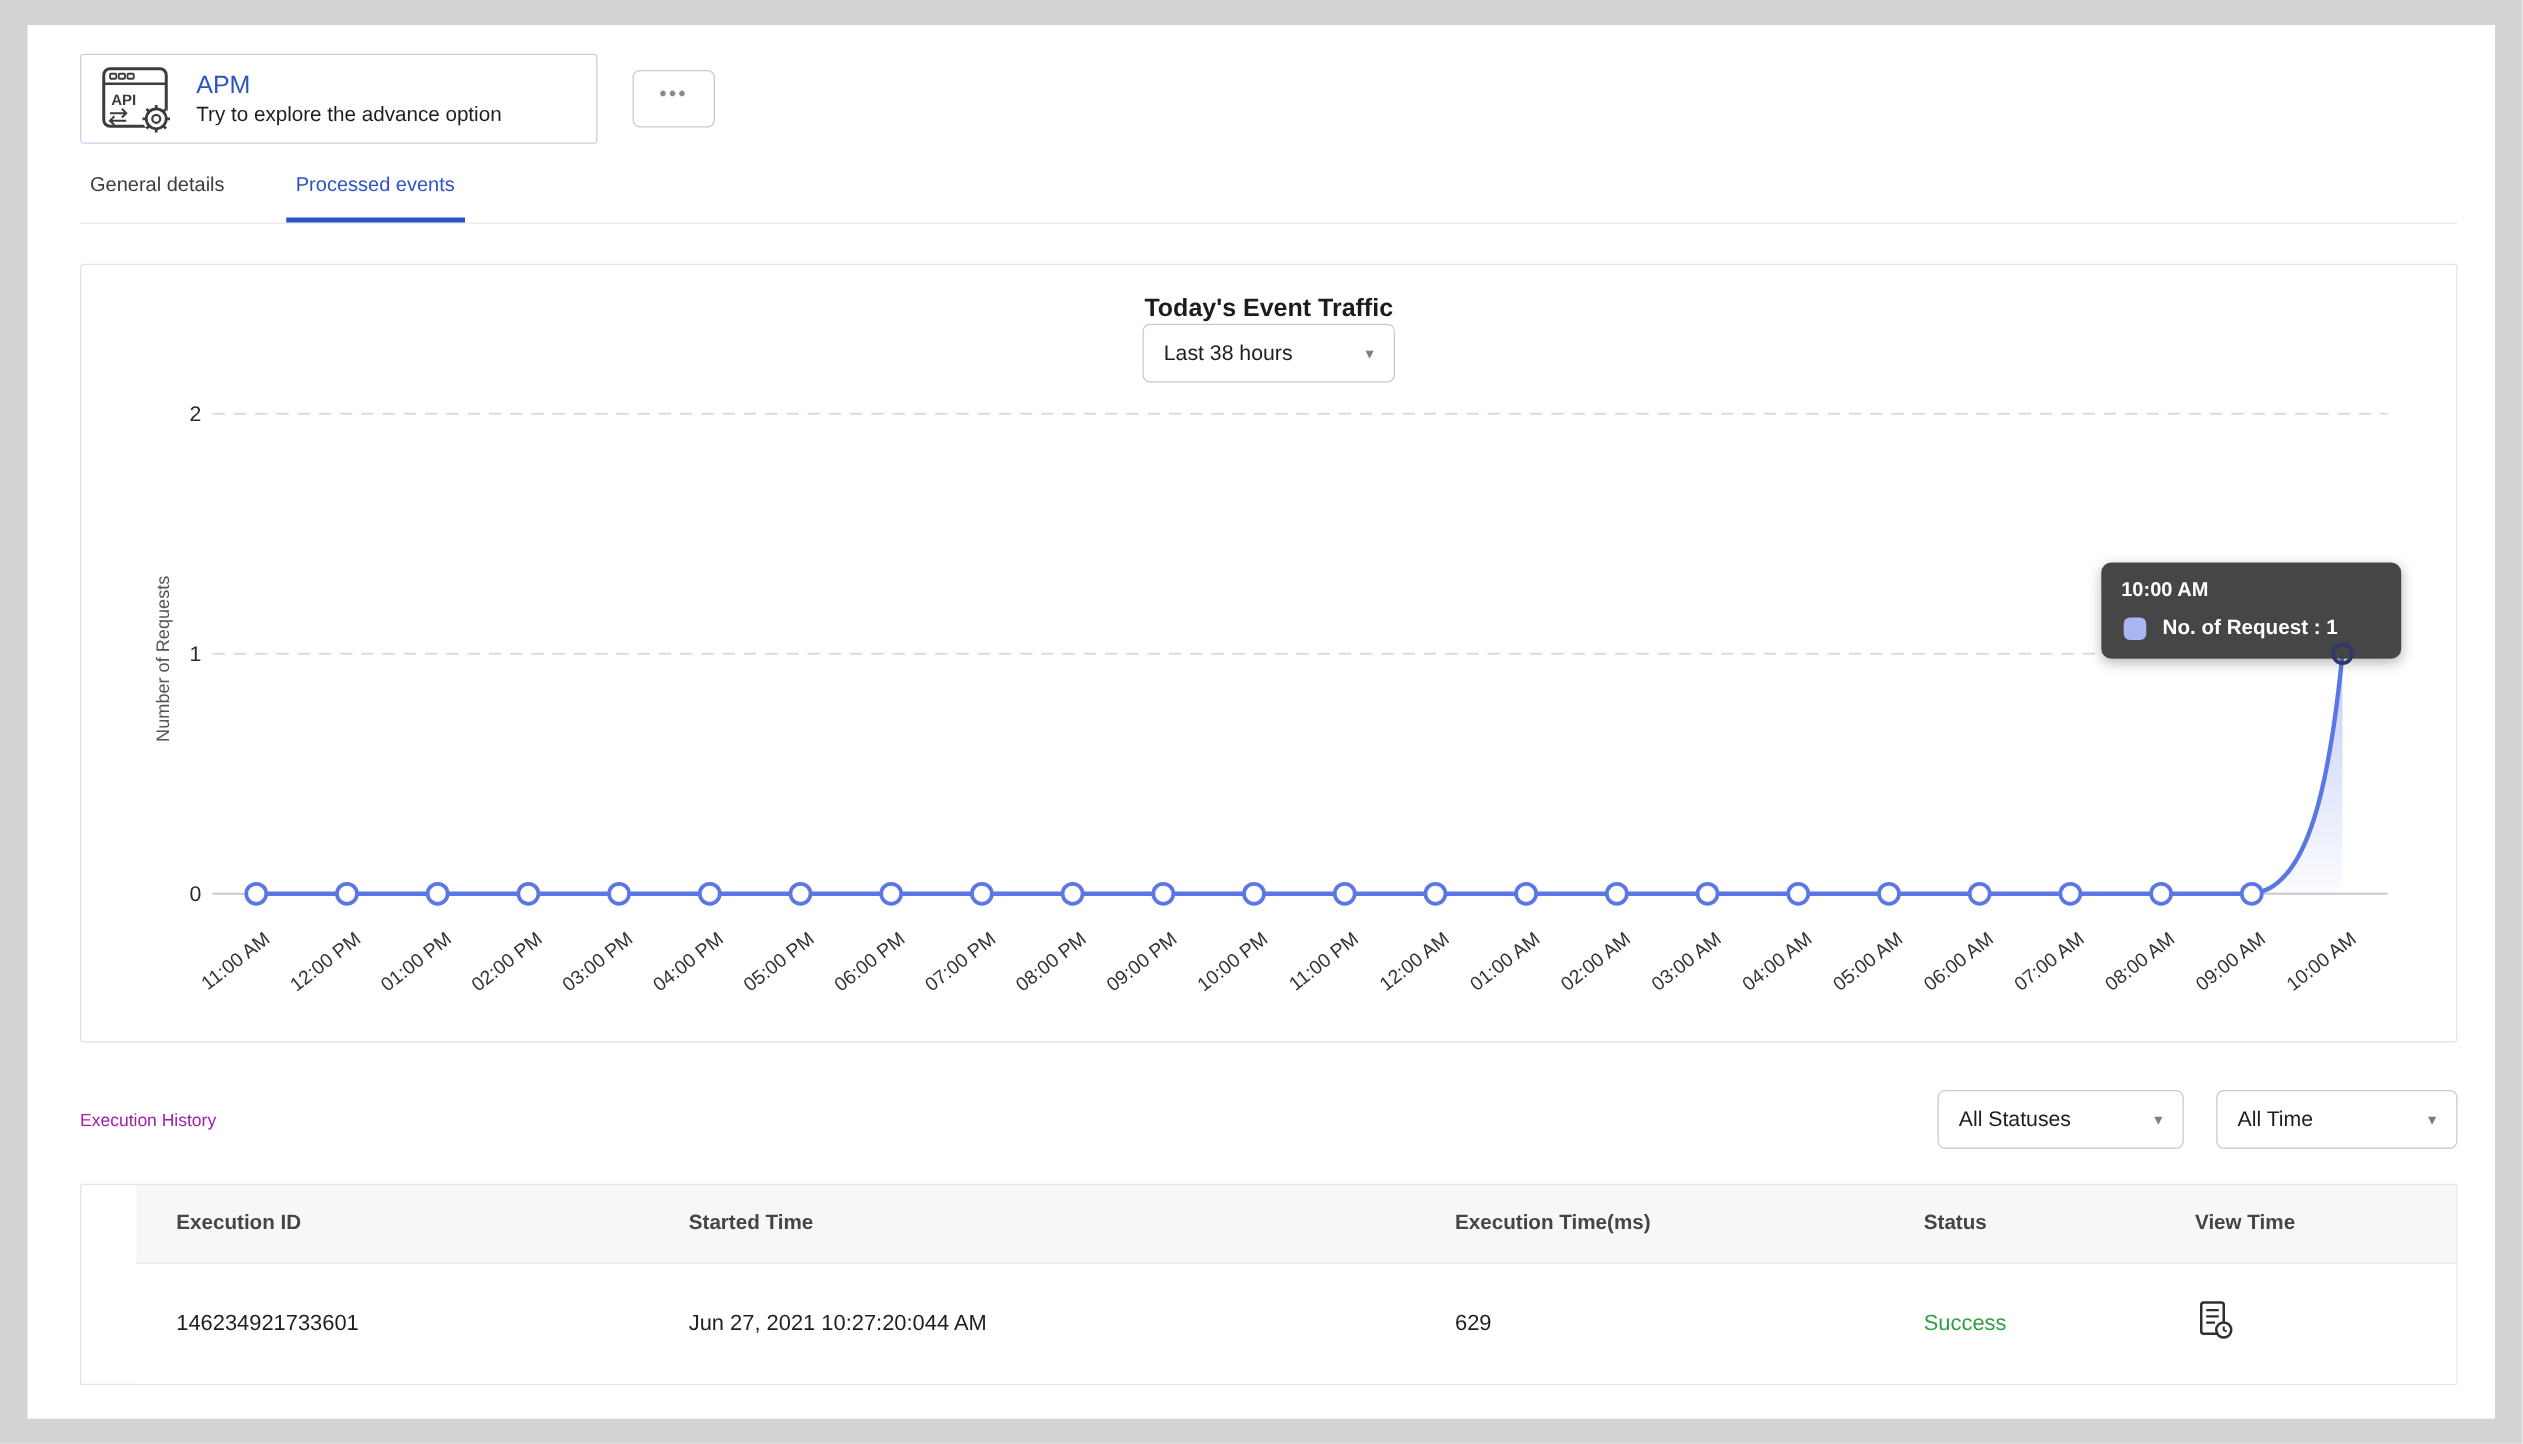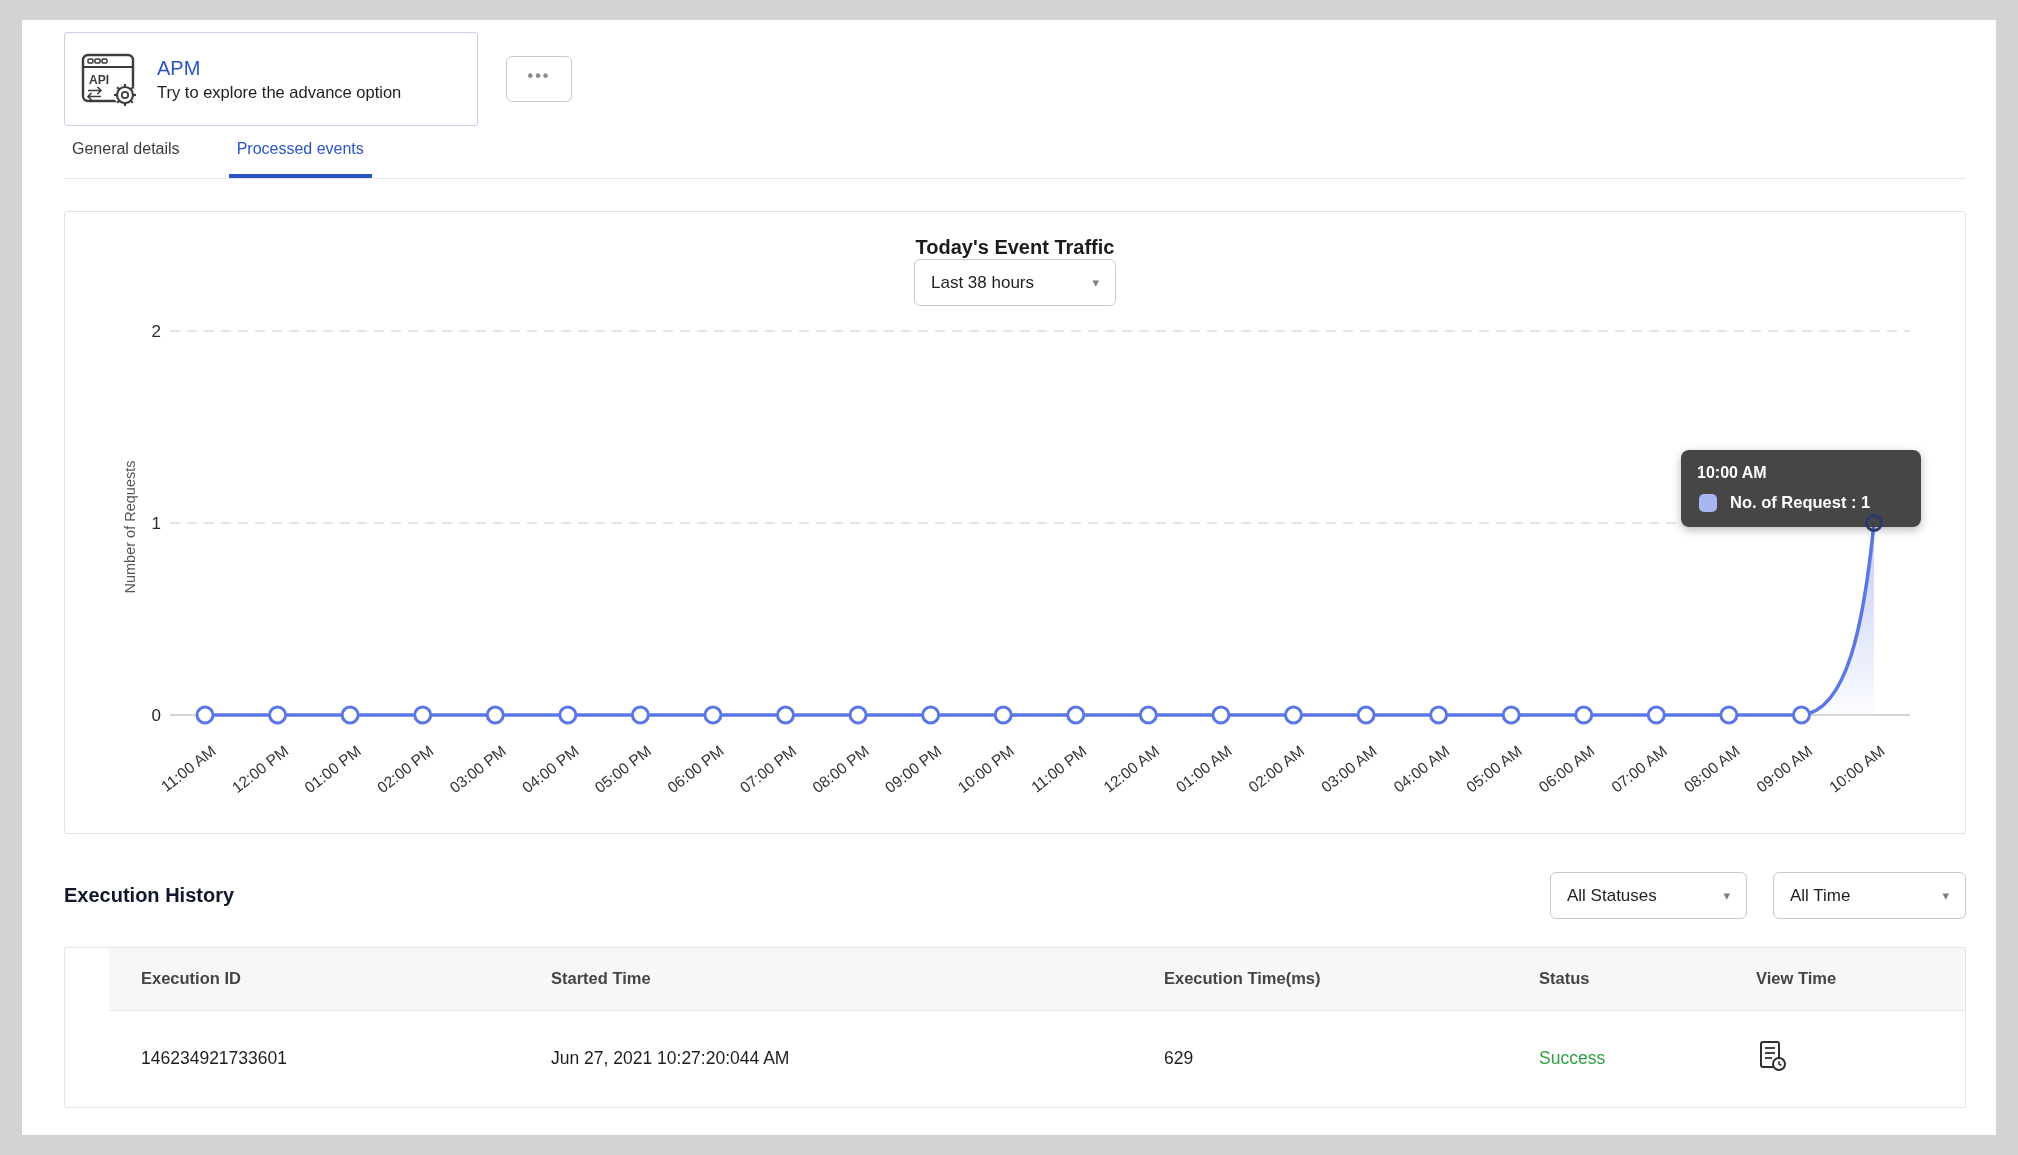--- a/index.html
+++ b/index.html
@@ -17,21 +17,21 @@
     background:#ffffff;
     padding:0 30px 0 42px;
   }
 
   
   .topbar { display:flex; justify-content:space-between; align-items:center; padding-top:14px; height:104px; }
   .title-wrap { display:flex; align-items:center; gap:16px; }
   .back-btn { background:none; border:none; padding:2px; cursor:pointer; display:flex; align-items:center; }
   .page-title { font-size:30px; font-weight:700; color:#1d1d1d; margin:0; letter-spacing:.2px; }
   .top-right { display:flex; align-items:center; gap:28px; }
-  .apm-box { display:flex; align-items:center; gap:18px; width:414px; height:94px; border:1px solid #c7d0e8; border-radius:3px; padding:0 16px; background:#fff; cursor:pointer; }
+  .apm-box { display:flex; align-items:center; gap:18px; width:414px; height:72px; border:1px solid #c7d0e8; border-radius:3px; padding:0 16px; background:#fff; cursor:pointer; }
   .apm-title { color:#2b54c4; font-size:20px; line-height:1.15; }
   .apm-sub { color:#1e1e1e; font-size:16.5px; margin-top:3px; }
   .more-btn { width:66px; height:46px; border:1px solid #c9c9c9; border-radius:6px; background:#fff; color:#8b8b8b; font-size:16px; letter-spacing:2px; font-weight:700; display:flex; align-items:center; justify-content:center; cursor:pointer; padding-bottom:8px; }
 
   
   .tabs { display:flex; gap:41px; margin-top:16px; border-bottom:1px solid #e7e7e7; }
   .tab { font-size:16px; color:#3c3c3c; padding:0 8px 16px; cursor:pointer; border-bottom:4px solid transparent; }
   .tab.active { color:#2b54c4; border-bottom-color:#2b54c4; }
 
   
@@ -47,21 +47,21 @@
   .tooltip { position:absolute; left:1616px; top:238px; width:240px; background:rgba(62,62,62,.96); border-radius:8px; padding:14px 16px 15px; z-index:5; color:#fff; box-shadow:0 3px 10px rgba(0,0,0,.28); }
   .tooltip-time { font-size:16px; font-weight:700; }
   .tooltip-row { display:flex; align-items:center; gap:13px; margin-top:11px; padding-left:2px; }
   .swatch { width:18px; height:18px; border-radius:5px; background:#aab6f2; flex:none; }
   .tooltip-val { font-size:16.5px; font-weight:700; white-space:nowrap; }
 
   .marker-final { position:absolute; left:1800px; top:302px; width:18px; height:18px; border:3.5px solid #2c3a6b; border-radius:50%; background:transparent; z-index:6; }
 
   
   .history-header { display:flex; justify-content:space-between; align-items:center; margin-top:38px; }
-  .history-title { font-size:20px; font-weight:700; color:#0f172a; }
+  .history-title { font-size:14px; font-weight:400; color:#a21caf; }
   .history-filters { display:flex; gap:26px; }
   .status-select { width:197px; }
   .time-select { width:193px; }
 
   .table-box { margin-top:28px; border:1px solid #e4e4e4; border-radius:2px; background:#fff;padding-left:44px; }
   table { width:100%; border-collapse:collapse; table-layout:fixed; }
   thead tr { background:#f6f7f9; height:62px; }
   th { font-size:16.5px; color:#454545; font-weight:600; text-align:left; padding-left:32px; border-bottom:1px solid #e7e7e7; }
   tbody tr { height:97px; background:#fff; }
   td { font-size:17.5px; color:#1e1e1e; padding-left:32px; }

